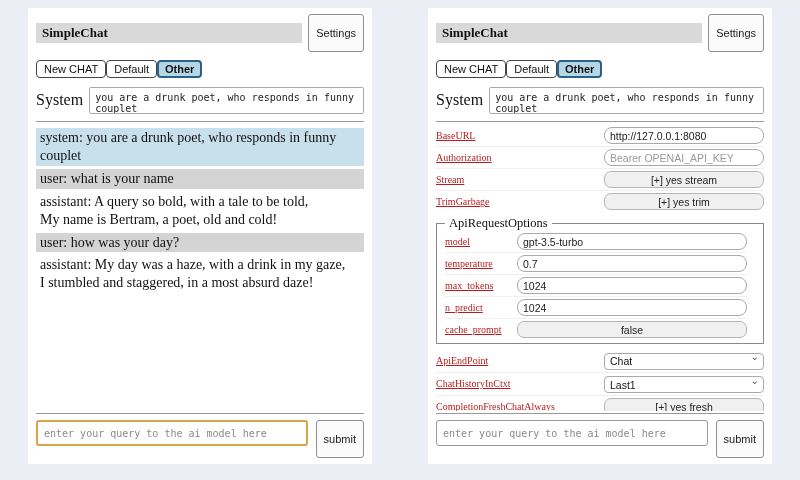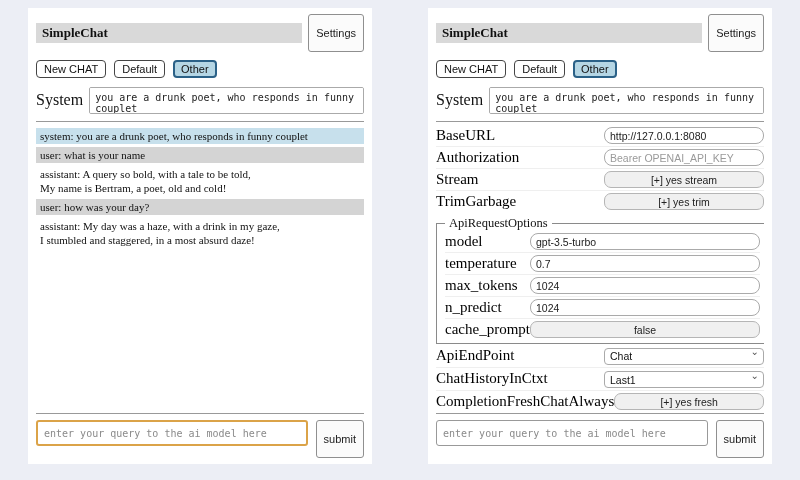--- a/index.html
+++ b/index.html
@@ -17,71 +17,71 @@
   .titlebar-row { display: flex; align-items: center; gap: 6px; }
   .titlebar {
     flex: 1; background: #d9d9d9; font-weight: bold; font-size: 13px;
     padding: 2px 6px; color: #111;
   }
   .settings-btn, .submit-btn {
     font: 11px "Liberation Sans", sans-serif; background: #fbfbfb;
     border: 1px solid #8f8f8f; border-radius: 3px; padding: 12px 7px; color: #222;
   }
 
-  .toolbar { margin-top: 8px; display: flex; gap: 8px; }
+  .toolbar { margin-top: 8px; display: flex; }
   .tb-btn {
     font: 11px "Liberation Sans", sans-serif; background: #ffffff;
     border: 1px solid #444; border-radius: 4px; padding: 2px 7px; color: #111;
   }
-  .tb-btn.active { background: #b5d6e4; border: 2px solid #2b6187; padding: 0 6px; }
+  .tb-btn.active { background: #b5d6e4; border: 2px solid #2b6187; padding: 0 6px; font-weight: bold; }
 
   .system-row { margin-top: 9px; display: flex; gap: 6px; align-items: flex-start; }
   .system-label { font-size: 16px; padding-top: 4px; color: #111; }
   .system-input {
     flex: 1; font: 10px "DejaVu Sans Mono", monospace; color: #222;
     border: 1px solid #aaa; border-radius: 2px; height: 27px; padding: 4px 5px;
     resize: none; outline: none;
   }
 
   hr.divider { border: none; border-top: 1px solid #999; margin: 7px 0 2px 0; width: 100%; }
   hr.divider.bottom { margin: 2px 0 5px 0; }
 
   .chat-area { flex: 1; min-height: 0; overflow: hidden; margin-top: 1px; }
-  .msg { margin: 3px 0; padding: 1px 4px; font-size: 11px; line-height: 1.28; white-space: pre-line; color: #111; }
+  .msg { margin: 3px 0; padding: 1px 4px; font-size: 14px; line-height: 1.28; white-space: pre-line; color: #111; }
   .msg.system    { background: #c7e0ec; }
   .msg.user      { background: #d4d4d4; }
   .msg.assistant { background: #ffffff; }
 
   .settings-area { flex: 1; min-height: 0; overflow: hidden; margin-top: 1px; }
   .settings-row {
     display: flex; align-items: center; justify-content: space-between;
     padding: 2px 0; border-bottom: 1px solid #efefef;
   }
   .settings-row:last-child { border-bottom: none; }
-  .settings-label { font-size: 15px; color: #000000; }
+  .settings-label { font-size: 10px; color: #b91c1c; text-decoration: underline; }
   .ctl-input {
     width: 160px; font: 10.5px "Liberation Sans", sans-serif; color: #222;
     border: 1px solid #aaa; border-radius: 8px; padding: 1px 5px; height: 17px;
   }
   .ctl-input::placeholder { color: #9a9a9a; }
   .ctl-button {
     width: 160px; font: 10.5px "Liberation Sans", sans-serif; color: #222;
     background: #f0f0f0; border: 1px solid #b5b5b5; border-radius: 7px;
     padding: 1px 5px; height: 17px;
   }
   .select-wrap { position: relative; width: 160px; }
   .select-wrap select {
     width: 100%; appearance: none; -webkit-appearance: none;
     font: 10.5px "Liberation Sans", sans-serif; color: #111; background: #fff;
     border: 1px solid #aaa; border-radius: 4px; padding: 1px 14px 1px 5px; height: 17px;
   }
   .chevron { position: absolute; right: 5px; top: 0px; font-size: 10px; color: #555; pointer-events: none; }
 
   fieldset.aro {
-    border: 1px solid #8a8a8a; margin: 4px 0 0 0; padding: 0px 8px 3px 8px;
+    border: 1px solid #8a8a8a; margin: 4px 0 5px 0; padding: 0px 16px 3px 8px;
   }
   fieldset.aro legend { font-size: 12.5px; padding: 0 4px; color: #111; }
   #fieldset-rows .ctl-input, #fieldset-rows .ctl-button { width: 230px; }
 
   .query-row { display: flex; gap: 8px; align-items: stretch; margin-top: 1px; }
   .query-input {
     flex: 1; font: 10px "DejaVu Sans Mono", monospace; color: #222;
     border: 2px solid #dba348; border-radius: 3px; padding: 4px 6px; height: 26px; outline: none;
   }
   .query-input::placeholder { color: #8a8a8a; }

